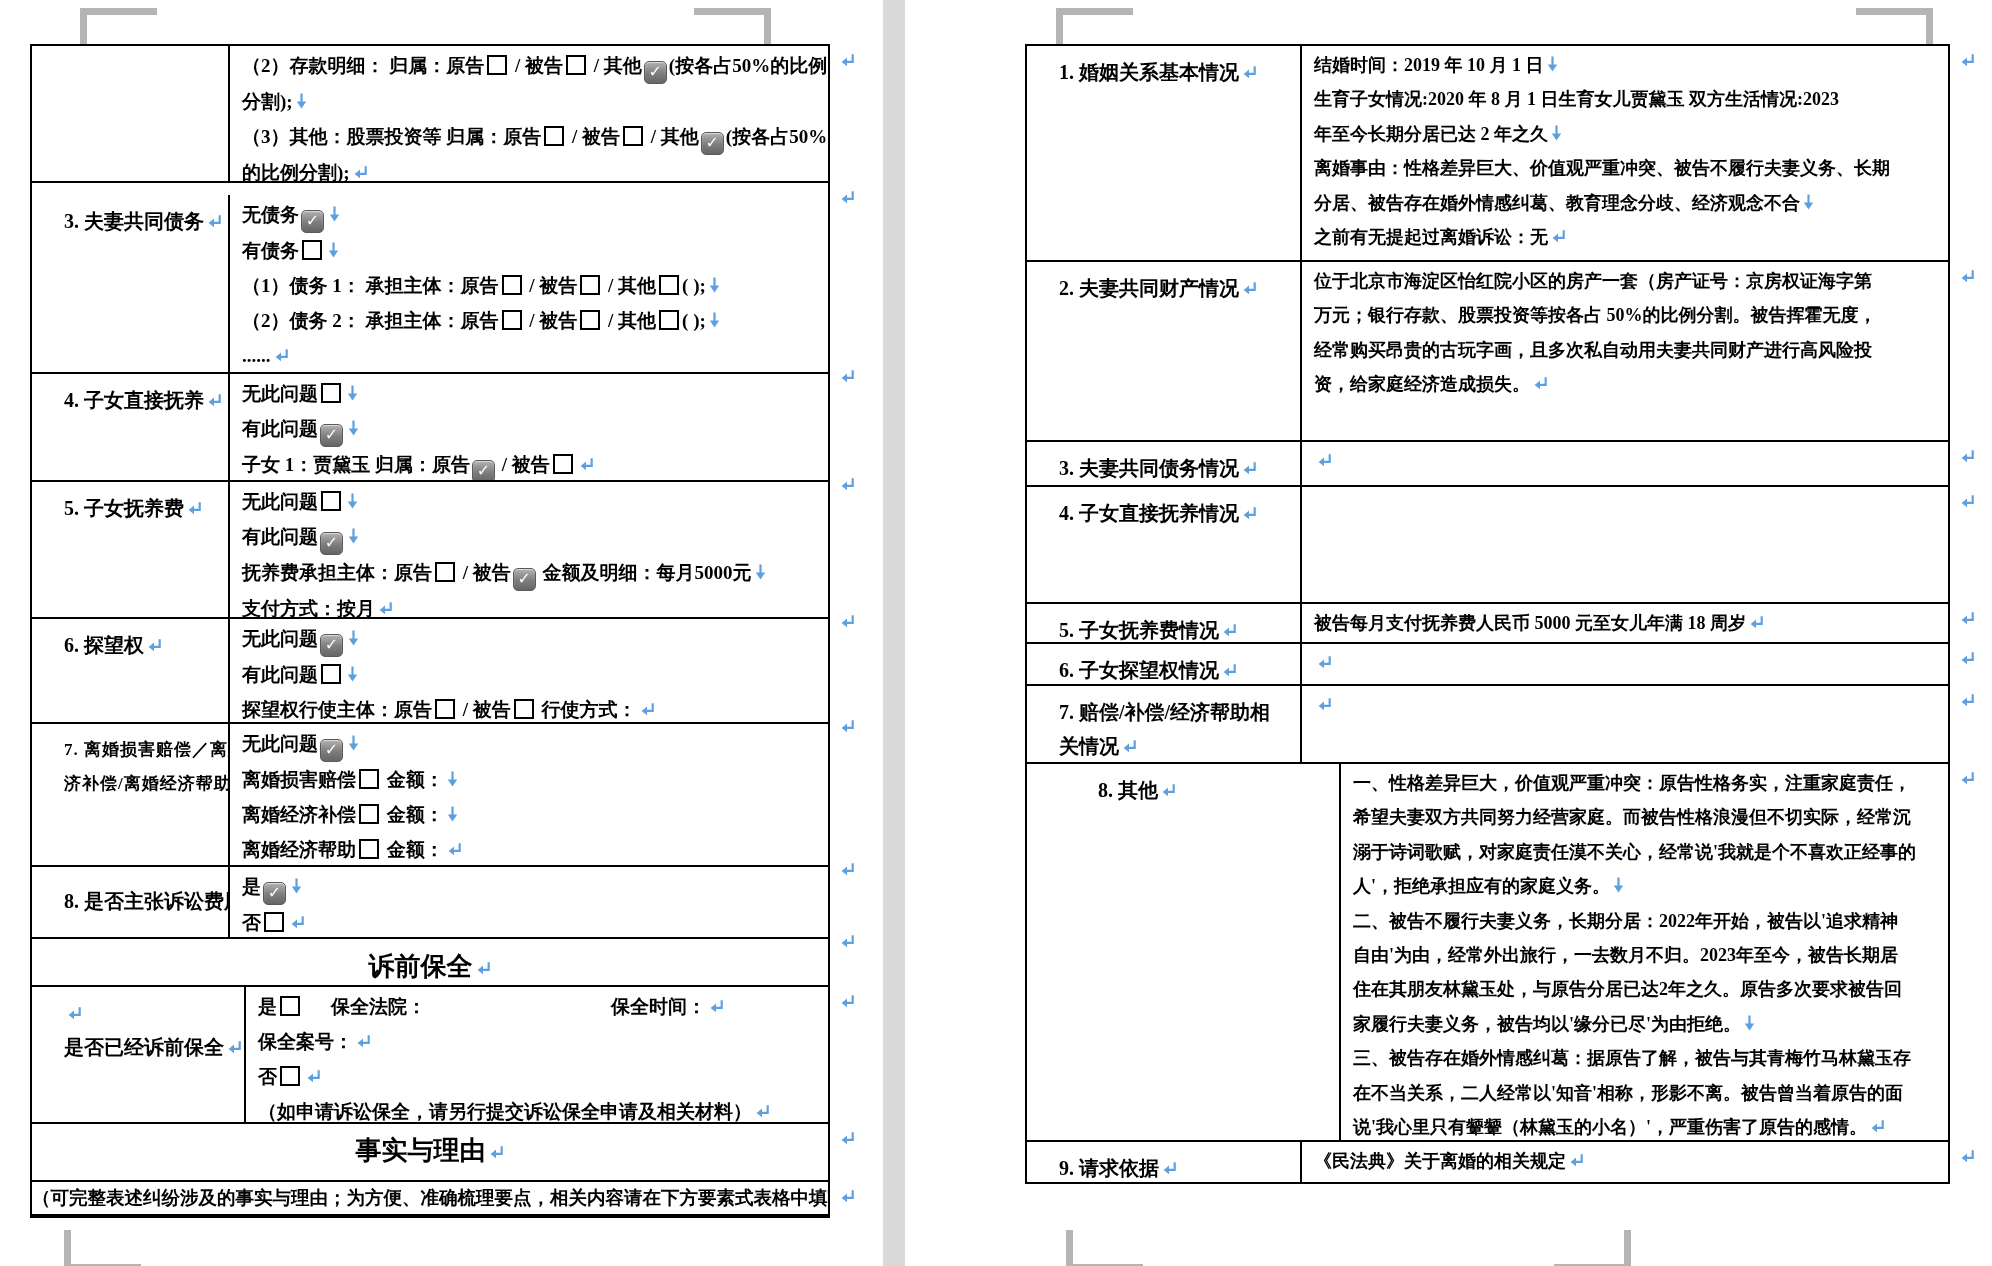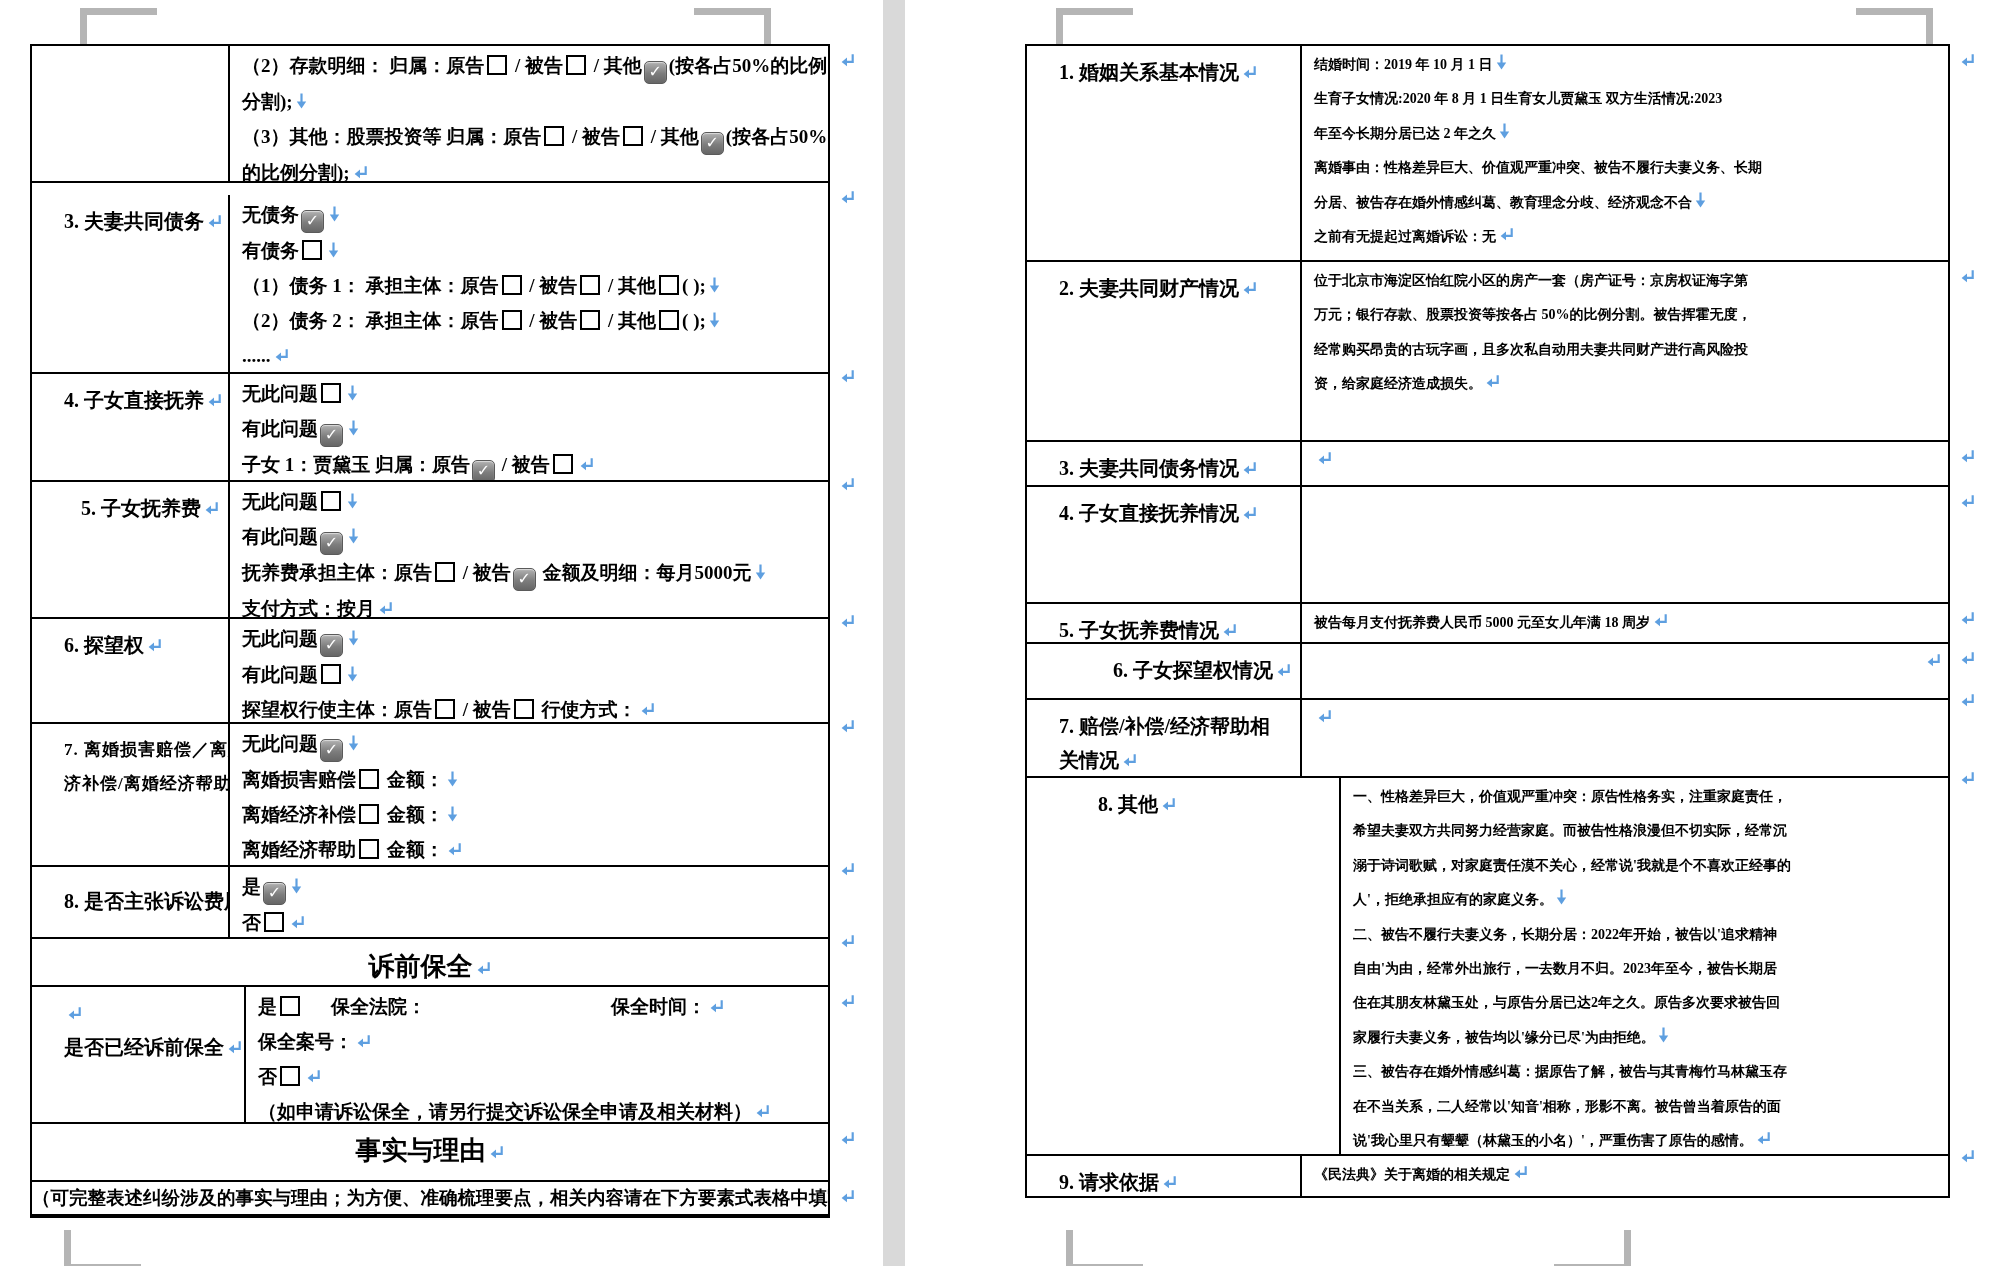--- a/index.html
+++ b/index.html
@@ -16,21 +16,21 @@
   .corner.bl{border-bottom:7px solid #b5b5b5;border-left:7px solid #b5b5b5;}
   .corner.br{border-bottom:7px solid #b5b5b5;border-right:7px solid #b5b5b5;}
 
   .form-table{position:absolute;border:2.5px solid #000;box-sizing:border-box;background:#fff;}
   .trow{display:flex;box-sizing:border-box;border-bottom:2.5px solid #000;overflow:hidden;}
   .trow:last-child{border-bottom:none;border-radius:20px;}
   .hcell{box-sizing:border-box;border-right:2.5px solid #000;padding:9px 8px 0 32px;flex:none;overflow:hidden;}
   .ccell{flex:1;box-sizing:border-box;padding:2px 6px 0 12px;overflow:hidden;}
   .tline{white-space:nowrap;overflow:visible;}
   .left-t .tline{line-height:35px;font-size:19px;}
-  .right-t .tline{line-height:34.4px;font-size:14px;}
+  .right-t .tline{line-height:34.4px;font-size:18px;}
   .left-t .hcell .tline{font-size:20px;line-height:34px;}
   .right-t .hcell .tline{font-size:20px;line-height:34px;}
   .hcell.small .tline{font-size:17px;line-height:34px;letter-spacing:1px;}
   .sectionrow{display:block;text-align:center;box-sizing:border-box;border-bottom:2.5px solid #000;overflow:hidden;}
   .sectionrow .tline{font-size:26px;}
   .noterow{display:block;text-align:center;box-sizing:border-box;overflow:hidden;border-bottom:2.5px solid #000;}
   .noterow .tline{font-size:18.5px;white-space:nowrap;}
 
   .cb0{display:inline-block;width:16px;height:16px;border:2.5px solid #000;box-sizing:content-box;
        vertical-align:-3px;margin:0 3px;background:#fff;}
@@ -160,21 +160,21 @@
               <path d="M6.5 1.5 V11" fill="none" stroke="#5E9FE0" stroke-width="2.2"></path>
               <path d="M1.8 9.5 L11.2 9.5 L6.5 16.5 Z" fill="#5E9FE0"></path>
             </svg></span></div>
         <div class="tline"><span class="t">子女 1：贾黛玉 归属：原告</span><span class="cb1">✓</span><span class="t"> / 被告</span><span class="cb0"></span><span class="mark"><svg width="17" height="17" viewBox="0 0 18 18">
               <path d="M14.5 2.5 V10.5 H7" fill="none" stroke="#5E9FE0" stroke-width="2.3"></path>
               <path d="M8.5 5.8 L2.8 10.5 L8.5 15.2 Z" fill="#5E9FE0"></path>
             </svg></span></div>
       </div>
     </div>
     <div class="trow" style="height: 137px;">
-      <div class="hcell" style="width: 198px; text-align: right;">
+      <div class="hcell" style="width: 198px;">
         <div class="tline"><span class="t">5. 子女抚养费</span><span class="mark"><svg width="17" height="17" viewBox="0 0 18 18">
               <path d="M14.5 2.5 V10.5 H7" fill="none" stroke="#5E9FE0" stroke-width="2.3"></path>
               <path d="M8.5 5.8 L2.8 10.5 L8.5 15.2 Z" fill="#5E9FE0"></path>
             </svg></span></div>
       </div>
       <div class="ccell">
         <div class="tline"><span class="t">无此问题</span><span class="cb0"></span><span class="mark"><svg width="13" height="18" viewBox="0 0 13 18">
               <path d="M6.5 1.5 V11" fill="none" stroke="#5E9FE0" stroke-width="2.2"></path>
               <path d="M1.8 9.5 L11.2 9.5 L6.5 16.5 Z" fill="#5E9FE0"></path>
             </svg></span></div>
@@ -416,21 +416,21 @@
               <path d="M8.5 5.8 L2.8 10.5 L8.5 15.2 Z" fill="#5E9FE0"></path>
             </svg></span></div>
       </div>
       <div class="ccell">
         <div class="tline"><span class="t">被告每月支付抚养费人民币 5000 元至女儿年满 18 周岁</span><span class="mark"><svg width="17" height="17" viewBox="0 0 18 18">
               <path d="M14.5 2.5 V10.5 H7" fill="none" stroke="#5E9FE0" stroke-width="2.3"></path>
               <path d="M8.5 5.8 L2.8 10.5 L8.5 15.2 Z" fill="#5E9FE0"></path>
             </svg></span></div>
       </div>
     </div>
-    <div class="trow" style="height: 56px; text-align: right;">
+    <div class="trow" style="height: 42px;">
       <div class="hcell" style="width: 275px;">
         <div class="tline"><span class="t">6. 子女探望权情况</span><span class="mark"><svg width="17" height="17" viewBox="0 0 18 18">
               <path d="M14.5 2.5 V10.5 H7" fill="none" stroke="#5E9FE0" stroke-width="2.3"></path>
               <path d="M8.5 5.8 L2.8 10.5 L8.5 15.2 Z" fill="#5E9FE0"></path>
             </svg></span></div>
       </div>
       <div class="ccell">
         <div class="tline"><span class="mark"><svg width="17" height="17" viewBox="0 0 18 18">
               <path d="M14.5 2.5 V10.5 H7" fill="none" stroke="#5E9FE0" stroke-width="2.3"></path>
               <path d="M8.5 5.8 L2.8 10.5 L8.5 15.2 Z" fill="#5E9FE0"></path>

